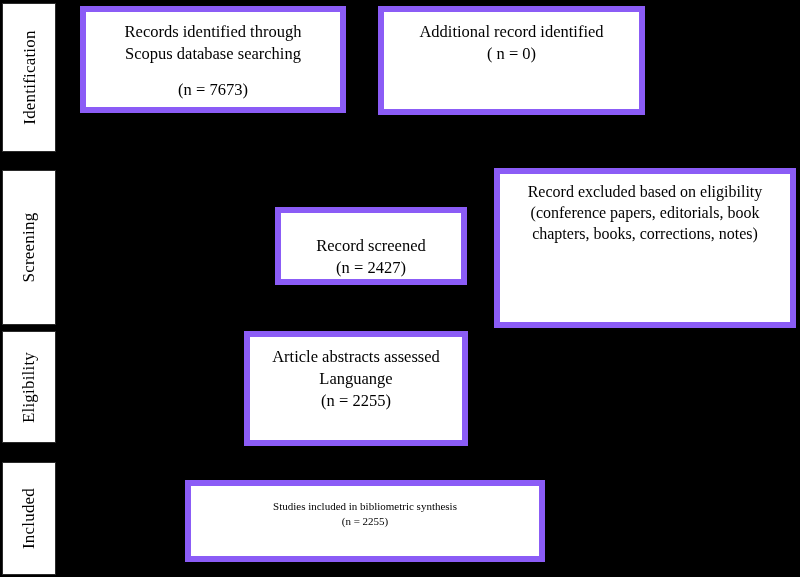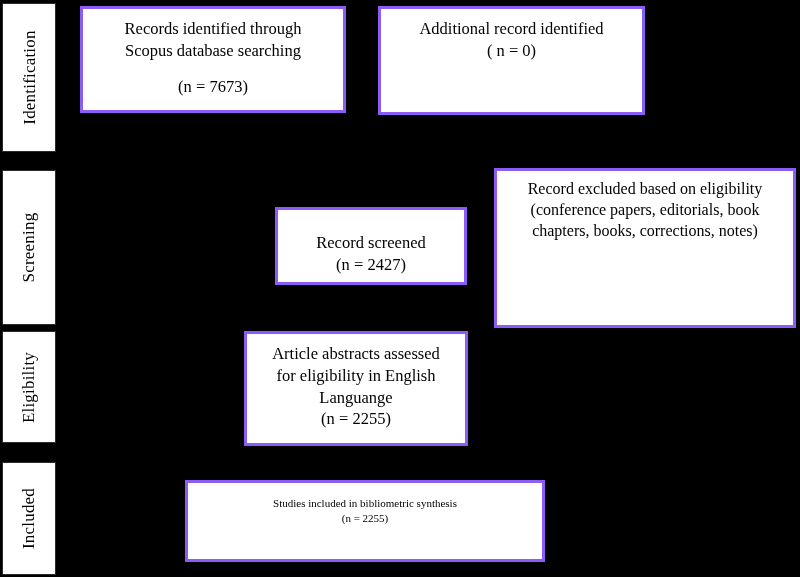--- a/index.html
+++ b/index.html
@@ -35,21 +35,21 @@
     color: #000000;
     font-size: 17px;
     letter-spacing: 0.2px;
     line-height: 1;
   }
 
   
   .flow-box {
     position: absolute;
     background: #ffffff;
-    border: 3px solid #8b5cf6;
+    border: 6px solid #8b5cf6;
     box-sizing: border-box;
     color: #000000;
     text-align: center;
     overflow: hidden;
   }
   .flow-box .box-inner {
     padding: 8px 8px 0 8px;
   }
   .flow-box .line {
     display: block;
@@ -129,21 +129,20 @@
     <div class="box-inner">
       <span class="line">Record excluded based on eligibility</span>
       <span class="line">(conference papers, editorials, book</span>
       <span class="line">chapters, books, corrections, notes)</span>
     </div>
   </div>
 
   <div class="flow-box" id="box-abstracts" style="left:244px; top:331px; width:224px; height:115px;">
     <div class="box-inner">
       <span class="line">Article abstracts assessed</span>
-      <span class="line">for eligibility in English</span>
       <span class="line">Languange</span>
       <span class="line">(n = 2255)</span>
     </div>
   </div>
 
   <div class="flow-box" id="box-included" style="left:185px; top:480px; width:360px; height:82px;">
     <div class="box-inner">
       <span class="line">Studies included in bibliometric synthesis</span>
       <span class="line">(n = 2255)</span>
     </div>

